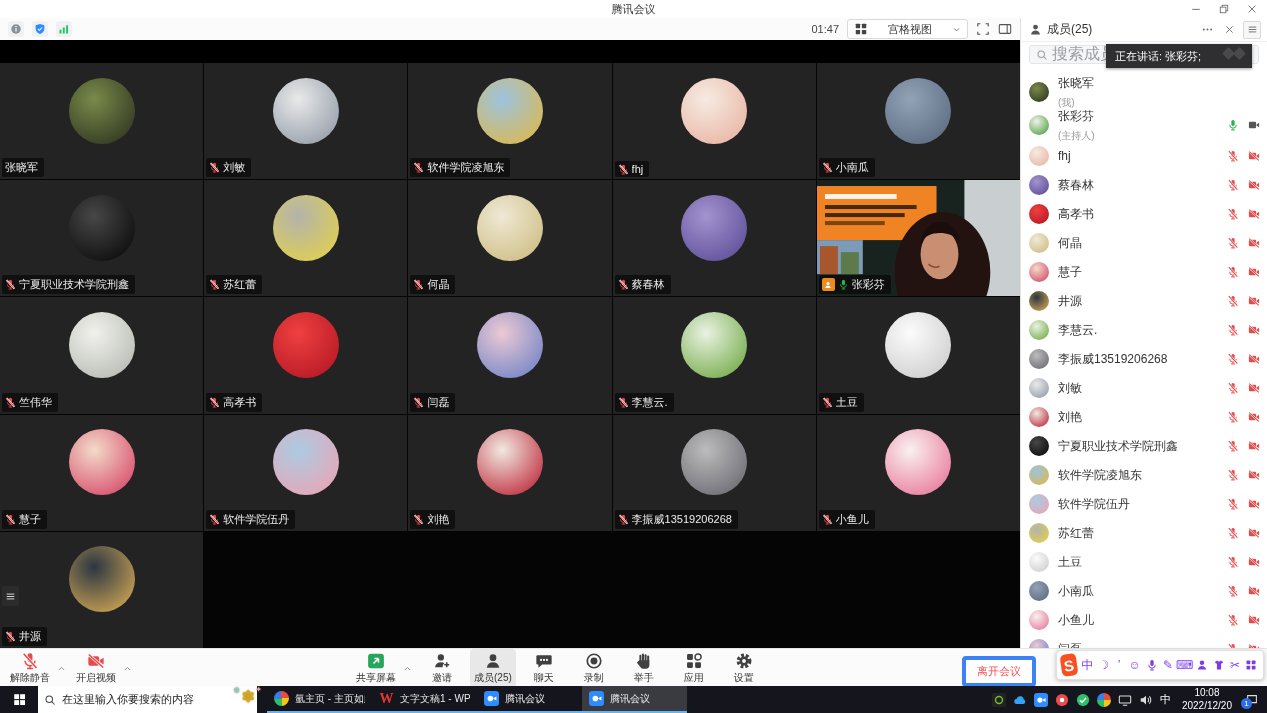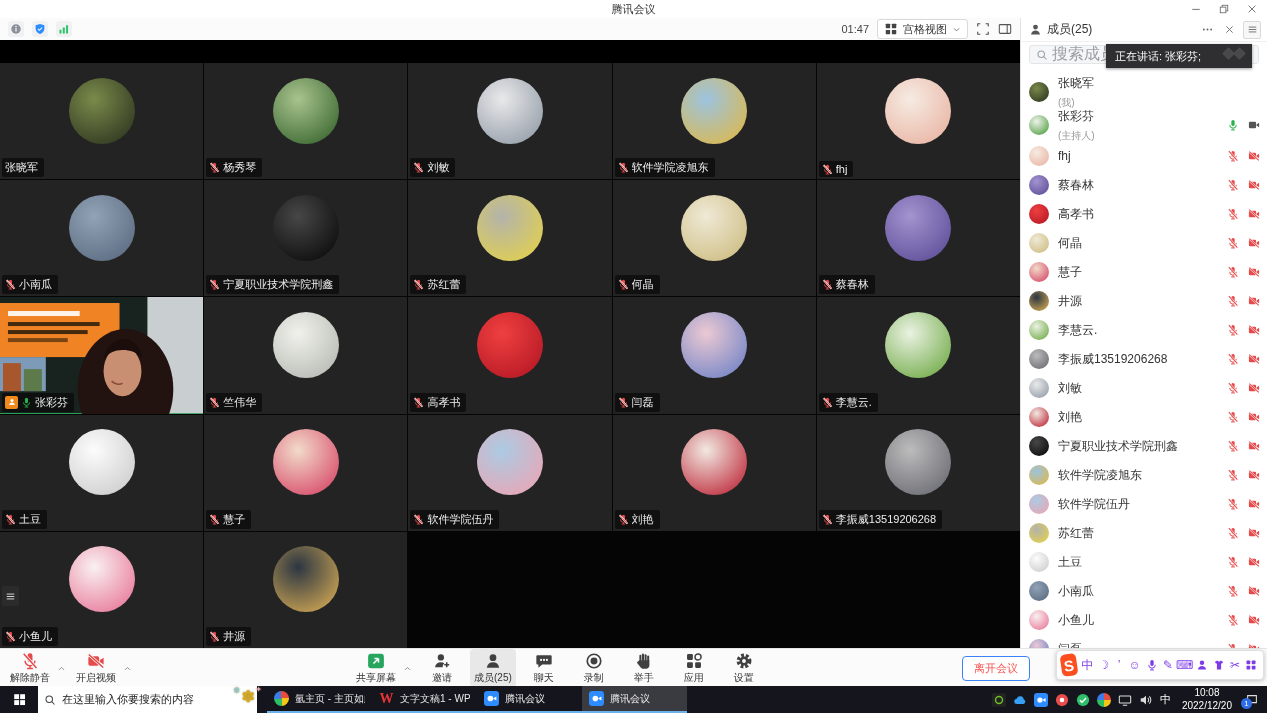--- a/index.html
+++ b/index.html
@@ -9,21 +9,21 @@
   #titlebar{position:absolute;left:0;top:0;width:1267px;height:18px;background:#fff;border-bottom:1px solid #ececec;display:flex;align-items:center;justify-content:center;}
   #titlebar .wtitle{font-size:11px;color:#333;}
   #wincontrols{position:absolute;right:4px;top:0;height:18px;display:flex;align-items:center;gap:14px;padding-right:4px;}
   #wincontrols .wc{width:14px;height:14px;display:flex;align-items:center;justify-content:center;cursor:default;}
   
   #topbar{position:absolute;left:0;top:18px;width:1020px;height:22px;background:#fbfbfb;border-bottom:1px solid #eee;display:flex;align-items:center;}
   .statusgrp{display:flex;align-items:center;gap:8px;padding-left:8px;}
   .statusbtn{width:16px;height:16px;border-radius:3px;display:flex;align-items:center;justify-content:center;background:#f0f1f2;}
   #topright{margin-left:auto;display:flex;align-items:center;gap:8px;padding-right:8px;}
   #timer{font-size:11px;color:#444;}
-  #viewbtn{display:flex;align-items:center;gap:5px;border:1px solid #d9d9d9;border-radius:3px;background:#fff;padding:1px 6px;font-size:11px;color:#333;height:16px;}
+  #viewbtn{display:flex;align-items:center;gap:20px;border:1px solid #d9d9d9;border-radius:3px;background:#fff;padding:1px 6px;font-size:11px;color:#333;height:16px;}
   .ticon16{width:14px;height:14px;display:inline-flex;}
   
   #mpanel{position:absolute;left:1020px;top:18px;width:247px;height:630px;background:#fff;border-left:1px solid #e2e2e2;box-sizing:border-box;}
   #mheader{height:23px;display:flex;align-items:center;padding:0 6px 0 8px;border-bottom:1px solid #f0f0f0;}
   #mtitle{font-size:12px;color:#333;margin-left:5px;}
   #mheader .sp{margin-left:auto;}
   .hbtn{width:16px;height:16px;display:flex;align-items:center;justify-content:center;margin-left:6px;color:#666;}
   .hbtn.box{border:1px solid #d9d9d9;border-radius:2px;background:#f7f7f7;}
   #msearch{position:absolute;left:8px;top:27px;width:230px;height:19px;background:#f5f6f7;border:1px solid #e4e5e6;border-radius:3px;display:flex;align-items:center;gap:4px;padding:0 6px;box-sizing:border-box;}
   #msearch .ph{font-size:16px;color:#9aa0a6;}
@@ -56,21 +56,21 @@
   #bottombar{position:absolute;left:0;top:648px;width:1267px;height:38px;background:#fbfbfb;border-top:1px solid #e6e6e6;box-sizing:border-box;}
   .bgrp{position:absolute;top:0;height:38px;display:flex;align-items:flex-start;}
   #bleft{left:6px;gap:4px;}
   #bcenter{left:352px;gap:6px;}
   .bbtn{display:flex;flex-direction:column;align-items:center;justify-content:center;height:38px;min-width:36px;padding:0 4px;border-radius:4px;}
   .bbtn.active{background:#e8e8e8;}
   .bbtn .bicon{width:18px;height:18px;display:flex;align-items:center;justify-content:center;}
   .bbtn .blabel{font-size:10px;color:#333;margin-top:1px;white-space:nowrap;}
   .chev{width:14px;height:38px;display:flex;align-items:center;justify-content:center;color:#888;}
   .chev svg{width:9px;height:9px;}
-  #leavebtn{position:absolute;left:962px;top:7px;padding:4px 11px;border:1px solid #3b82f6;border-radius:4px;color:#fa5151;font-size:11px;background:#fff;}
+  #leavebtn{position:absolute;left:962px;top:7px;padding:4px 11px;border:4px solid #3b82f6;border-radius:4px;color:#fa5151;font-size:11px;background:#fff;}
   
   #imebar{position:absolute;left:1056px;top:650px;width:208px;height:30px;background:#fff;border:1px solid #e0e0e0;border-radius:4px;box-shadow:0 1px 4px rgba(0,0,0,.25);display:flex;align-items:center;gap:5px;padding:0 6px 0 4px;box-sizing:border-box;z-index:40;}
   #imelogo{width:22px;height:22px;background:#fb4f1f;border-radius:5px;color:#fff;font-weight:bold;font-size:15px;display:flex;align-items:center;justify-content:center;transform:rotate(-8deg);}
   .imeic{color:#7d3ce8;font-size:12px;width:13px;height:16px;display:flex;align-items:center;justify-content:center;}
   .imeic svg{width:12px;height:12px;}
   
   #taskbar{position:absolute;left:0;top:686px;width:1267px;height:27px;background:#15151d;display:flex;align-items:stretch;}
   #startbtn{width:38px;display:flex;align-items:center;justify-content:center;}
   #tsearch{width:207px;background:#fff;display:flex;align-items:center;gap:6px;padding:0 6px;position:relative;}
   #tsearch .ph{font-size:11px;color:#222;white-space:nowrap;}
@@ -171,34 +171,20 @@
     </div>
   </div>
 
   <div id="blackstrip"></div>
 
   <div id="grid">
       <div class="tile">
         <div class="tav" style="background: radial-gradient(circle at 38% 32%, rgb(122, 138, 74) 0%, rgb(50, 58, 34) 85%);"></div>
         <div class="nameplate">
           <span class="nm">张晓军</span>
-        </div>
-      </div>
-      <div class="tile">
-        <div class="tav" style="background: radial-gradient(circle at 38% 32%, rgb(169, 195, 142) 0%, rgb(63, 107, 52) 85%);"></div>
-        <div class="nameplate">
-          <span class="mi">
-            <svg viewBox="0 0 16 16" fill="none">
-              <rect x="5.8" y="1.2" width="4.4" height="8" rx="2.2" fill="#e64a4a"></rect>
-              <path d="M3.6 7.8a4.4 4.4 0 0 0 8.8 0M8 12.4v2M5.4 14.6h5.2" stroke="#e64a4a" stroke-width="1.3"></path>
-              <path d="M2.4 1.6L13.8 14.2" stroke="#fff" stroke-width="2.6"></path>
-              <path d="M2.4 1.6L13.8 14.2" stroke="#e64a4a" stroke-width="1.4"></path>
-            </svg>
-          </span>
-          <span class="nm">杨秀琴</span>
         </div>
       </div>
       <div class="tile">
         <div class="tav" style="background: radial-gradient(circle at 38% 32%, rgb(233, 233, 234) 0%, rgb(151, 160, 171) 85%);"></div>
         <div class="nameplate">
           <span class="mi">
             <svg viewBox="0 0 16 16" fill="none">
               <rect x="5.8" y="1.2" width="4.4" height="8" rx="2.2" fill="#e64a4a"></rect>
               <path d="M3.6 7.8a4.4 4.4 0 0 0 8.8 0M8 12.4v2M5.4 14.6h5.2" stroke="#e64a4a" stroke-width="1.3"></path>
               <path d="M2.4 1.6L13.8 14.2" stroke="#fff" stroke-width="2.6"></path>

